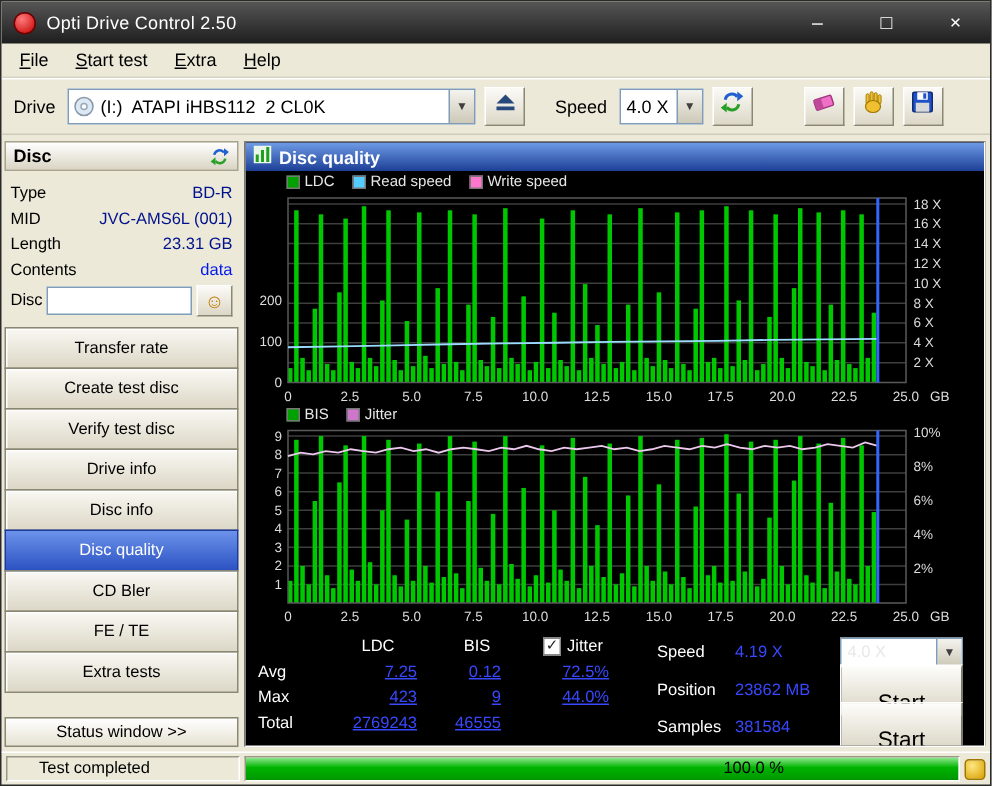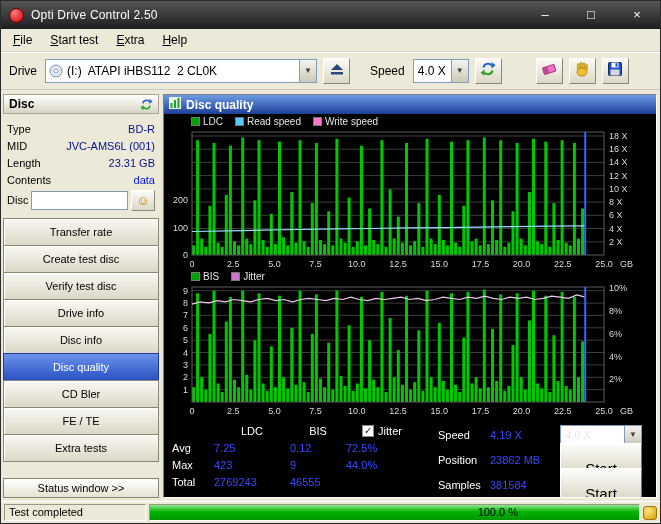--- a/index.html
+++ b/index.html
@@ -58,31 +58,31 @@
   .lg-item { display:inline-flex; align-items:center; gap:3px; }
   .lg-sq { width:9px; height:9px; display:inline-block; border:1px solid #777; }
   .chart { display:block; flex:0 0 auto; }
 
   
   .stats { flex:1; display:flex; align-items:flex-start; padding:6px 4px 0 8px; color:#e8e8e8; font-size:11px; }
   .stats-table { display:grid; grid-template-columns:42px 76px 56px 72px; grid-auto-rows:17px; align-items:center; }
   .st-h { text-align:center; color:#fff; }
   .st-jith { display:flex; align-items:center; justify-content:center; gap:4px; }
   .st-rl { color:#fff; }
-  .st-val { color:#3848ff; padding-right:12px; }
+  .st-val { color:#3848ff; text-align:right; padding-right:12px;text-decoration:underline; }
   .checkbox { width:12px; height:12px; background:#fff; border:1px solid #888; display:inline-flex; align-items:center; justify-content:center; font-size:10px; color:#222; line-height:1; }
   .stats-right { display:grid; grid-template-columns:52px 70px 84px; grid-auto-rows:25px; align-items:center; margin-left:20px; }
   .sr-label { color:#fff; }
   .sr-value { color:#3848ff; }
   .small-combo { width:82px; height:20px; font-size:11px; }
   .start-btn { width:82px; height:21px; background:linear-gradient(#fdfdfa,#d9d4c3); border:1px solid #7c7a6a; border-top-color:#fff; border-left-color:#fff; font-size:15px; padding:16px; }
 
   
   .statusbar { height:22px; flex:0 0 auto; display:flex; align-items:center; padding:2px 3px; gap:3px; border-top:1px solid #fff; }
-  .status-cell { width:142px; height:17px; border:1px solid; border-color:#9a9785 #fff #fff #9a9785; font-size:11px; padding:1px 4px; flex:0 0 auto; }
+  .status-cell { width:156px; height:17px; border:1px solid; border-color:#9a9785 #fff #fff #9a9785; font-size:11px; padding:1px 21px; flex:0 0 auto; }
   .progress { flex:1; height:17px; border:1px solid; border-color:#9a9785 #fff #fff #9a9785; position:relative; background:#a21caf; overflow:hidden; }
   .progress-fill { height:100%; background:linear-gradient(#90e890,#00b400 45%,#009600); }
   .progress-text { position:absolute; left:67%; top:1px; font-size:11px; color:#000; }
   .status-icon { width:14px; height:14px; border-radius:3px; background:radial-gradient(circle at 35% 30%, #ffe680, #d8a000); border:1px solid #a07800; flex:0 0 auto; }
 
   u { text-decoration:underline; }
 </style>
 </head>
 <body>
 

